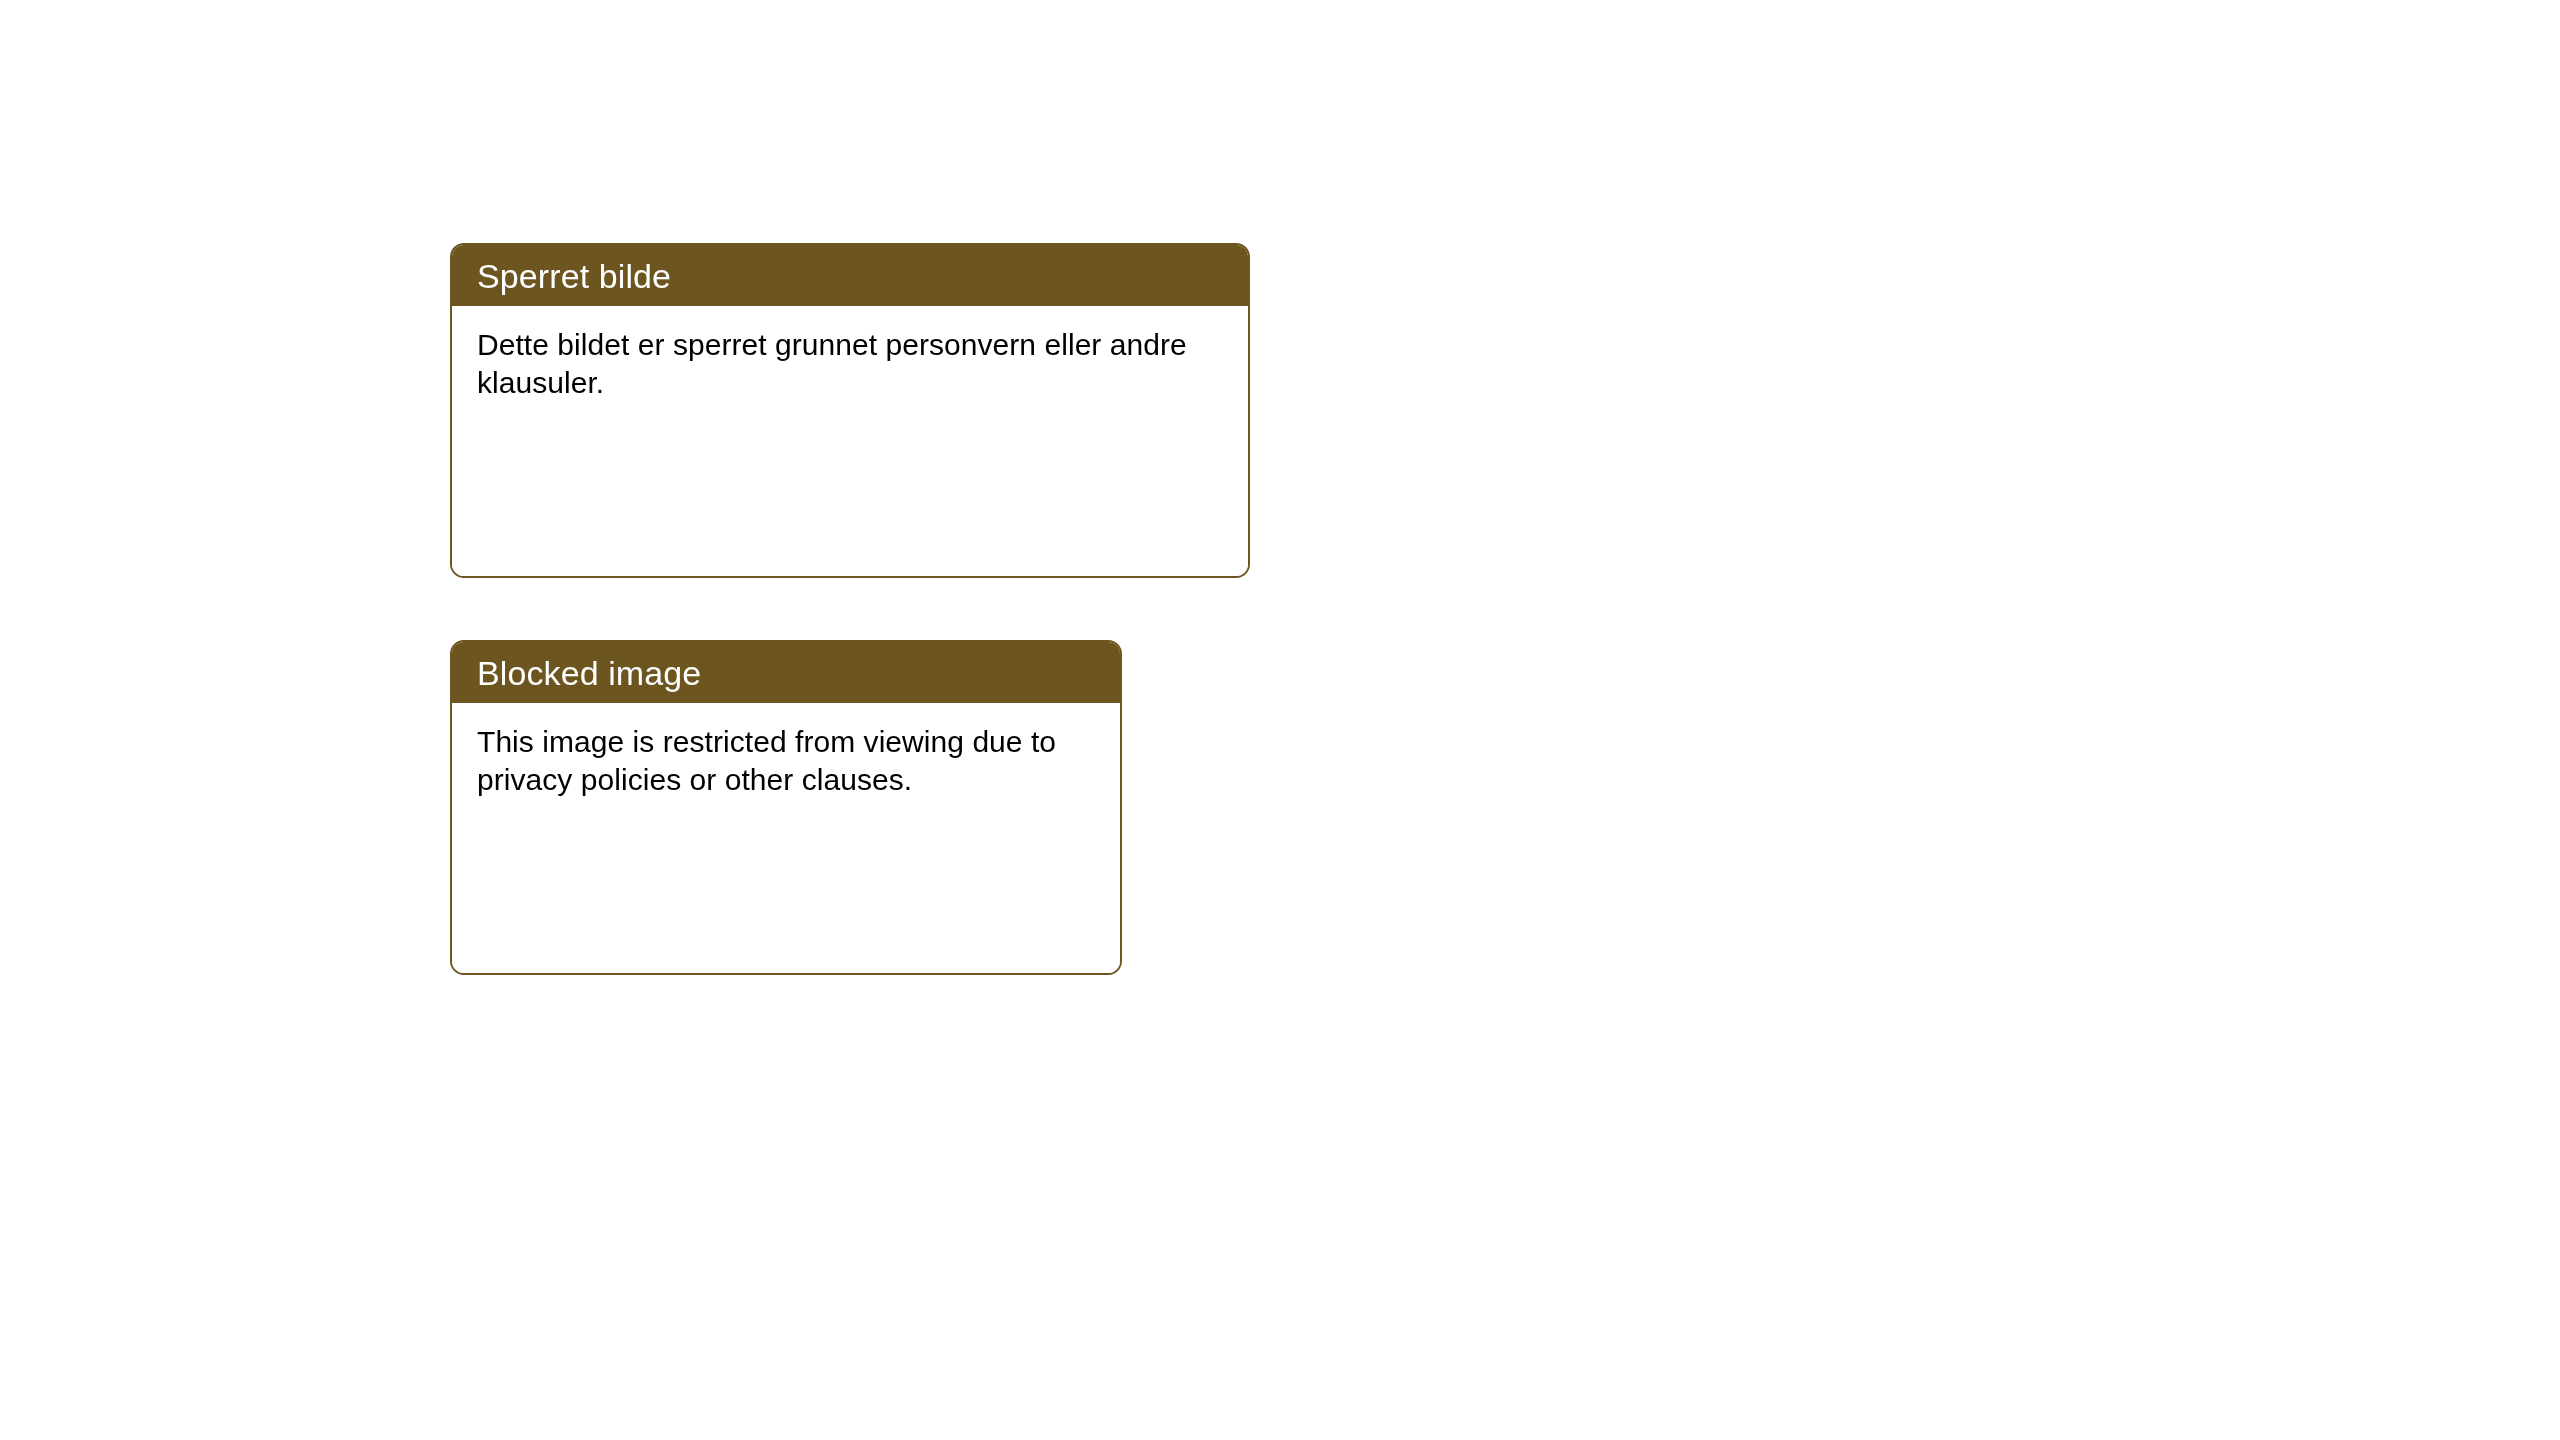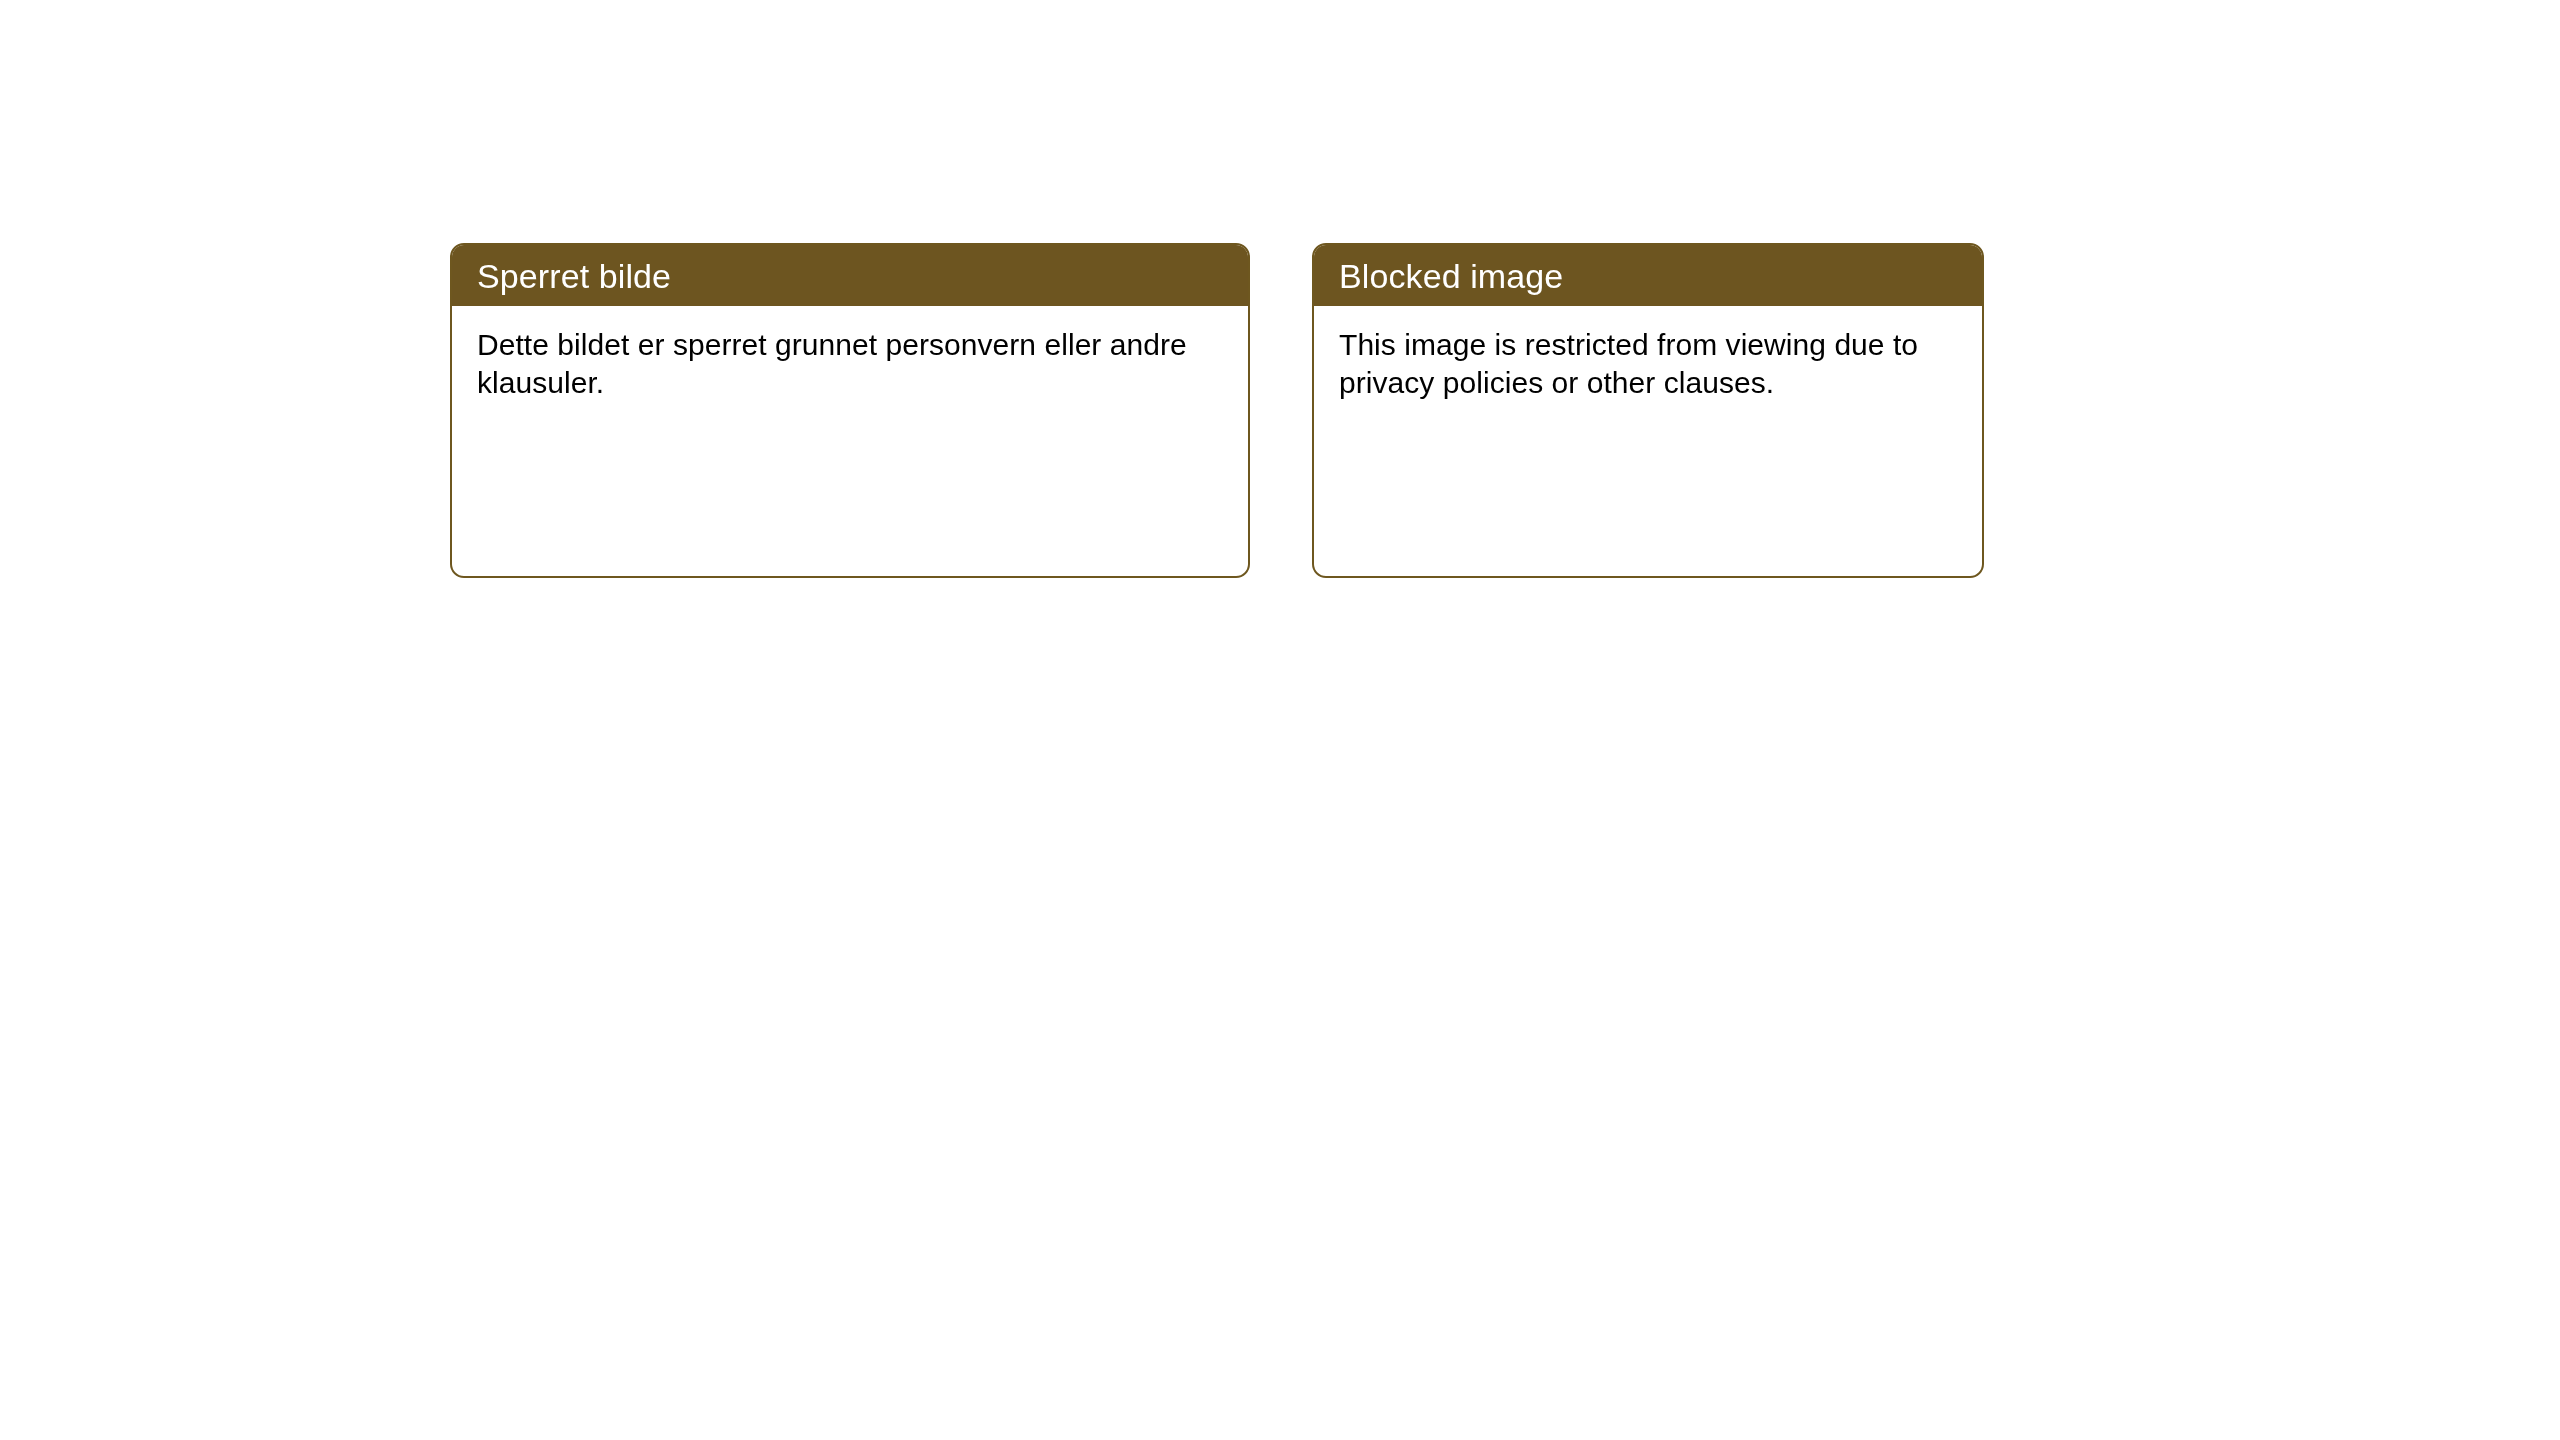--- a/index.html
+++ b/index.html
@@ -20,21 +20,21 @@
     position: absolute;
     inset: 0;
     background: #ffffff;
   }
 
   .notice-row {
     position: absolute;
     left: 450px;
     top: 243px;
     display: flex;
-    flex-direction: row;
+    flex-direction: column;
     align-items: flex-start;
     gap: 62px;
   }
 
   .notice-card {
     box-sizing: border-box;
     background: #ffffff;
     border: 2px solid #6e571f;
     border-radius: 14px;
     overflow: hidden;
@@ -59,21 +59,20 @@
     padding: 14px 0 13px 25px;
     letter-spacing: 0.1px;
     white-space: nowrap;
     flex: 0 0 auto;
   }
 
   .card-body {
     background: #ffffff;
     padding: 20px 22px 0 25px;
     flex: 1 1 auto;
-    border-radius: 16px;
   }
 
   .card-body p {
     margin: 0;
     color: #000000;
     font-size: 30px;
     line-height: 1.28;
     letter-spacing: 0.05px;
   }
 

